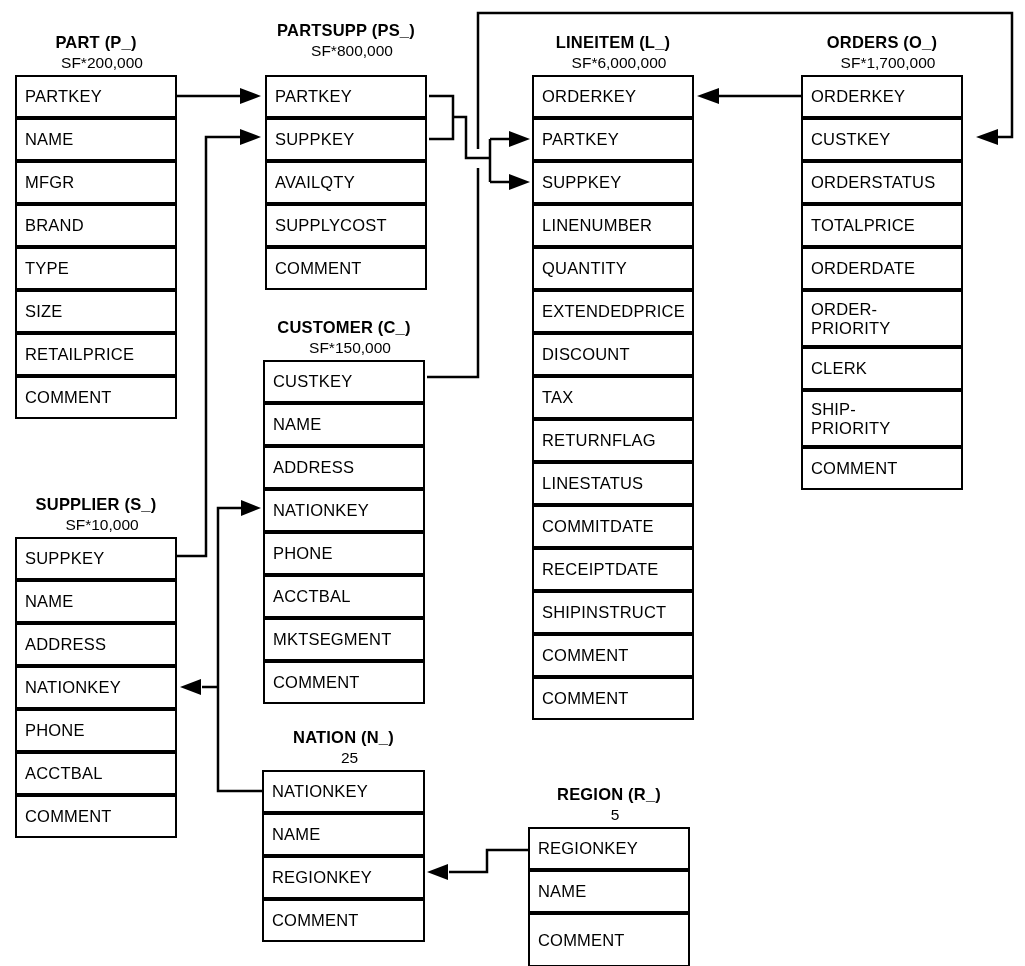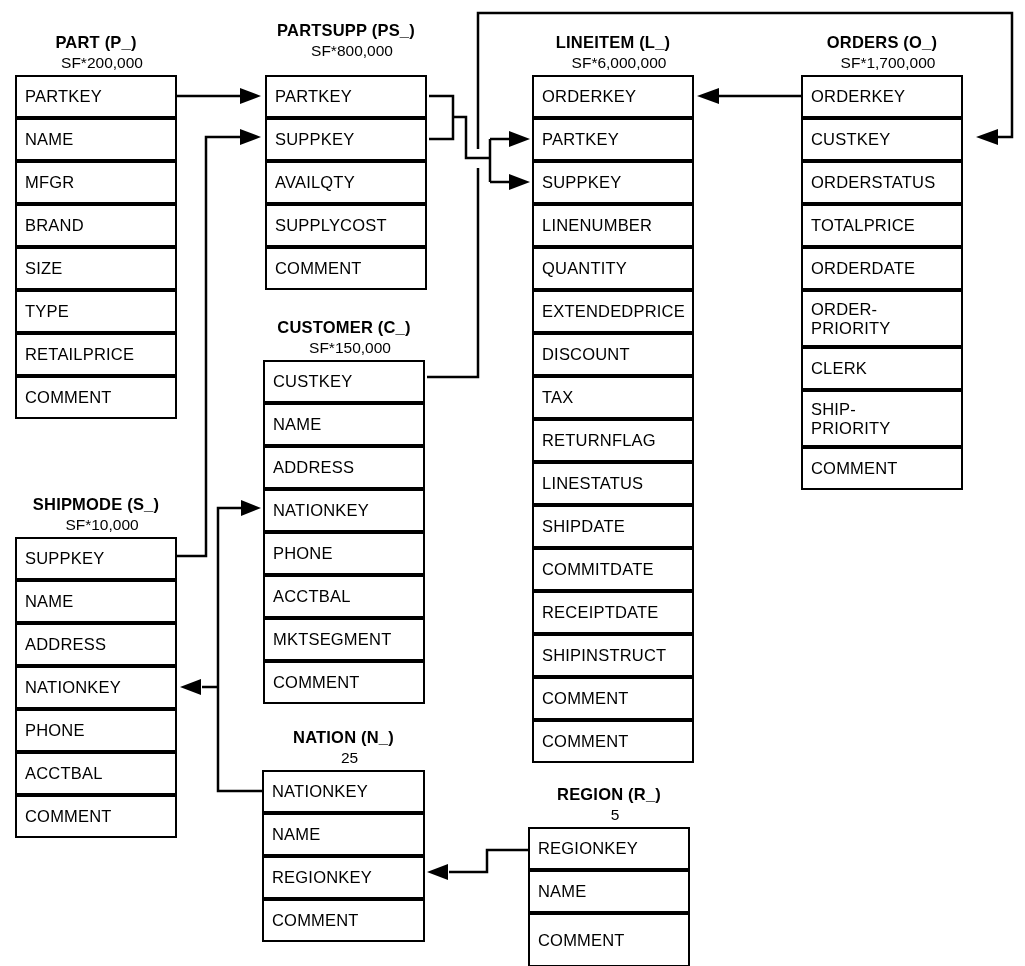--- a/index.html
+++ b/index.html
@@ -44,24 +44,24 @@
       <div class="row">
         <span>NAME</span>
       </div>
       <div class="row">
         <span>MFGR</span>
       </div>
       <div class="row">
         <span>BRAND</span>
       </div>
       <div class="row">
+        <span>TYPE</span>
+      </div>
+      <div class="row">
         <span>SIZE</span>
-      </div>
-      <div class="row">
-        <span>TYPE</span>
       </div>
       <div class="row">
         <span>RETAILPRICE</span>
       </div>
       <div class="row">
         <span>COMMENT</span>
       </div>
     </div>
 </div>
 
@@ -119,23 +119,20 @@
       <div class="row">
         <span>TAX</span>
       </div>
       <div class="row">
         <span>RETURNFLAG</span>
       </div>
       <div class="row">
         <span>LINESTATUS</span>
       </div>
       <div class="row">
-        <span>SHIPDATE</span>
-      </div>
-      <div class="row">
         <span>COMMITDATE</span>
       </div>
       <div class="row">
         <span>RECEIPTDATE</span>
       </div>
       <div class="row">
         <span>SHIPINSTRUCT</span>
       </div>
       <div class="row">
         <span>COMMENT</span>
@@ -212,21 +209,21 @@
         <span>MKTSEGMENT</span>
       </div>
       <div class="row">
         <span>COMMENT</span>
       </div>
     </div>
 </div>
 
 <div class="tbl" style="left:15px;width:162px">
   <div class="cap" style="top:493px">
-    <div class="tname">SHIPMODE (S_)</div>
+    <div class="tname">SUPPLIER (S_)</div>
     <div class="tcard">SF*10,000</div>
   </div>
   <div class="box" style="top:537px">
       <div class="row">
         <span>SUPPKEY</span>
       </div>
       <div class="row">
         <span>NAME</span>
       </div>
       <div class="row">

